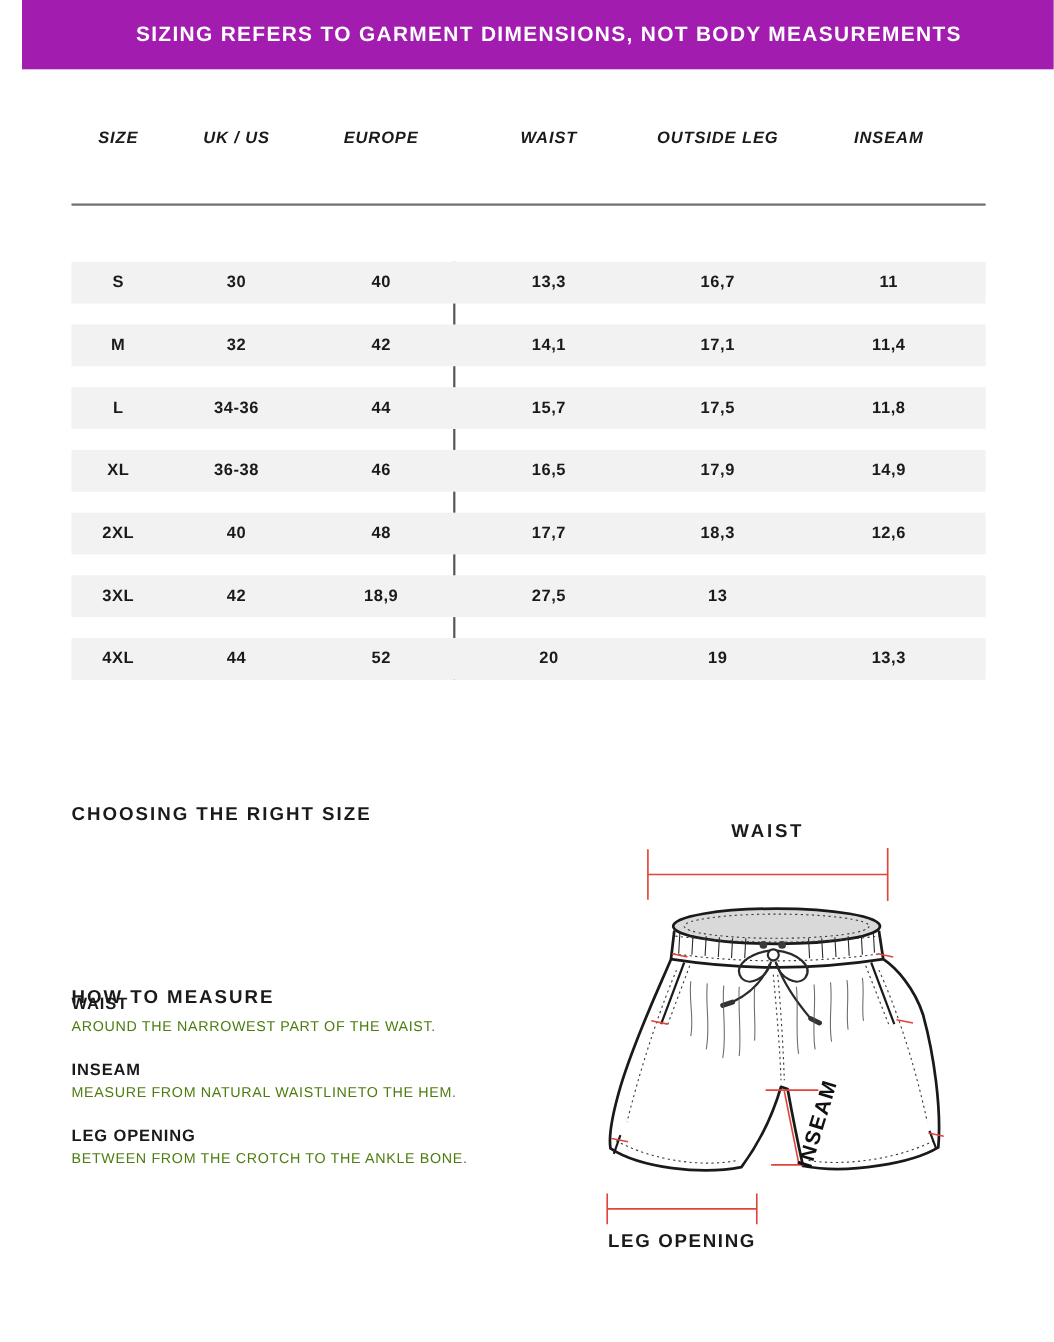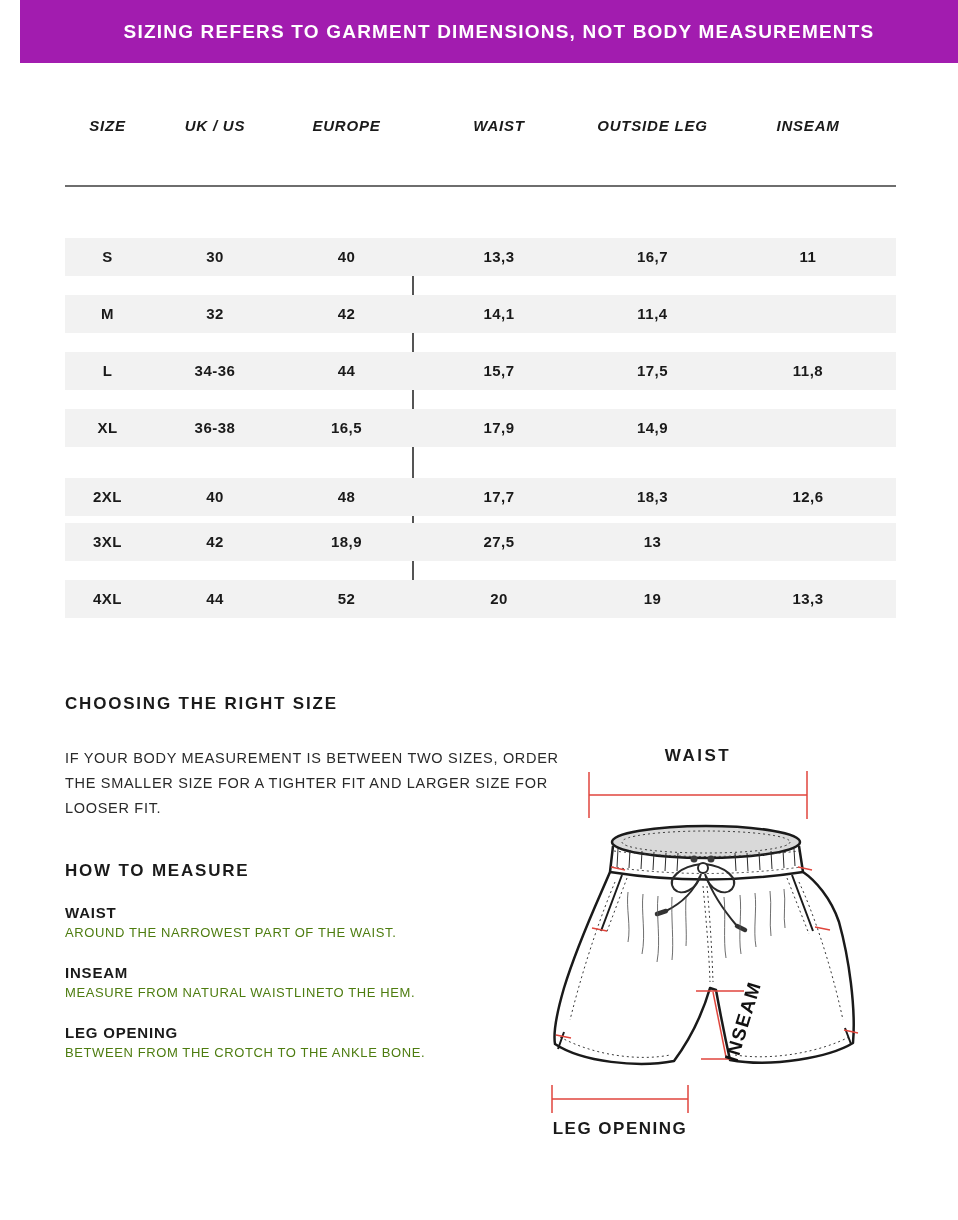--- a/index.html
+++ b/index.html
@@ -15,21 +15,21 @@
   .thead,.trow{position:absolute;left:65px;width:831px;display:grid;
     grid-template-columns:85px 130px 133px 172px 135px 176px;}
   .thead{top:112px;font-style:italic;}
   .thead div{text-align:center;font-weight:bold;font-size:15px;letter-spacing:0.8px;line-height:28px;}
   .header-rule{position:absolute;left:65px;top:185px;width:831px;height:2px;background:#6e6e6e;}
   .trow{height:38px;background:#f2f2f2;}
   .trow div{text-align:center;font-weight:bold;font-size:15px;letter-spacing:0.5px;line-height:38px;}
   .col-divider{position:absolute;left:412px;top:238px;width:2px;height:380px;background:#555;}
 
   
-  .sec-heading{position:absolute;left:65px;font-size:17px;font-weight:bold;letter-spacing:1.8px;}
+  .sec-heading{position:absolute;left:65px;font-size:17px;font-weight:bold;letter-spacing:1.8px;margin-top:36px;}
   .body-text{position:absolute;left:65px;width:505px;font-size:14.5px;letter-spacing:0.7px;
     line-height:25px;color:#2a2a2a;}
   .measure-label{position:absolute;left:65px;font-weight:bold;font-size:15px;letter-spacing:0.8px;}
   .measure-desc{position:absolute;left:65px;font-size:13px;letter-spacing:0.6px;color:#4d7c0f;}
 
   
   .diagram-waist-label{position:absolute;left:589px;top:746px;width:218px;text-align:center;
     font-weight:bold;font-size:17px;letter-spacing:2.5px;}
   .diagram-legopening-label{position:absolute;left:540px;top:1119px;width:160px;text-align:center;
     font-weight:bold;font-size:17px;letter-spacing:1.5px;}
@@ -61,38 +61,40 @@
     <div>40</div>
     <div>13,3</div>
     <div>16,7</div>
     <div>11</div>
   </div>
   <div class="trow" style="top:295px">
     <div>M</div>
     <div>32</div>
     <div>42</div>
     <div>14,1</div>
+    <div>17,1</div>
     <div>11,4</div>
   </div>
   <div class="trow" style="top:352px">
     <div>L</div>
     <div>34-36</div>
     <div>44</div>
     <div>15,7</div>
     <div>17,5</div>
     <div>11,8</div>
   </div>
   <div class="trow" style="top:409px">
     <div>XL</div>
     <div>36-38</div>
+    <div>46</div>
     <div>16,5</div>
     <div>17,9</div>
     <div>14,9</div>
   </div>
-  <div class="trow" style="top:478px">
+  <div class="trow" style="top:466px">
     <div>2XL</div>
     <div>40</div>
     <div>48</div>
     <div>17,7</div>
     <div>18,3</div>
     <div>12,6</div>
   </div>
   <div class="trow" style="top:523px">
     <div>3XL</div>
     <div>42</div>
@@ -103,21 +105,20 @@
   <div class="trow" style="top:580px">
     <div>4XL</div>
     <div>44</div>
     <div>52</div>
     <div>20</div>
     <div>19</div>
     <div>13,3</div>
   </div>
 
   <div class="sec-heading" style="top:694px">CHOOSING THE RIGHT SIZE</div>
-  <div class="body-text" style="top:746px">IF YOUR BODY MEASUREMENT IS BETWEEN TWO SIZES, ORDER THE SMALLER SIZE FOR A TIGHTER FIT AND LARGER SIZE FOR LOOSER FIT.</div>
 
   <div class="sec-heading" style="top:861px">HOW TO MEASURE</div>
 
   <div class="measure-label" style="top:904px">WAIST</div>
   <div class="measure-desc" style="top:925px">AROUND THE NARROWEST PART OF THE WAIST.</div>
 
   <div class="measure-label" style="top:964px">INSEAM</div>
   <div class="measure-desc" style="top:985px">MEASURE FROM NATURAL WAISTLINETO THE HEM.</div>
 
   <div class="measure-label" style="top:1024px">LEG OPENING</div>

